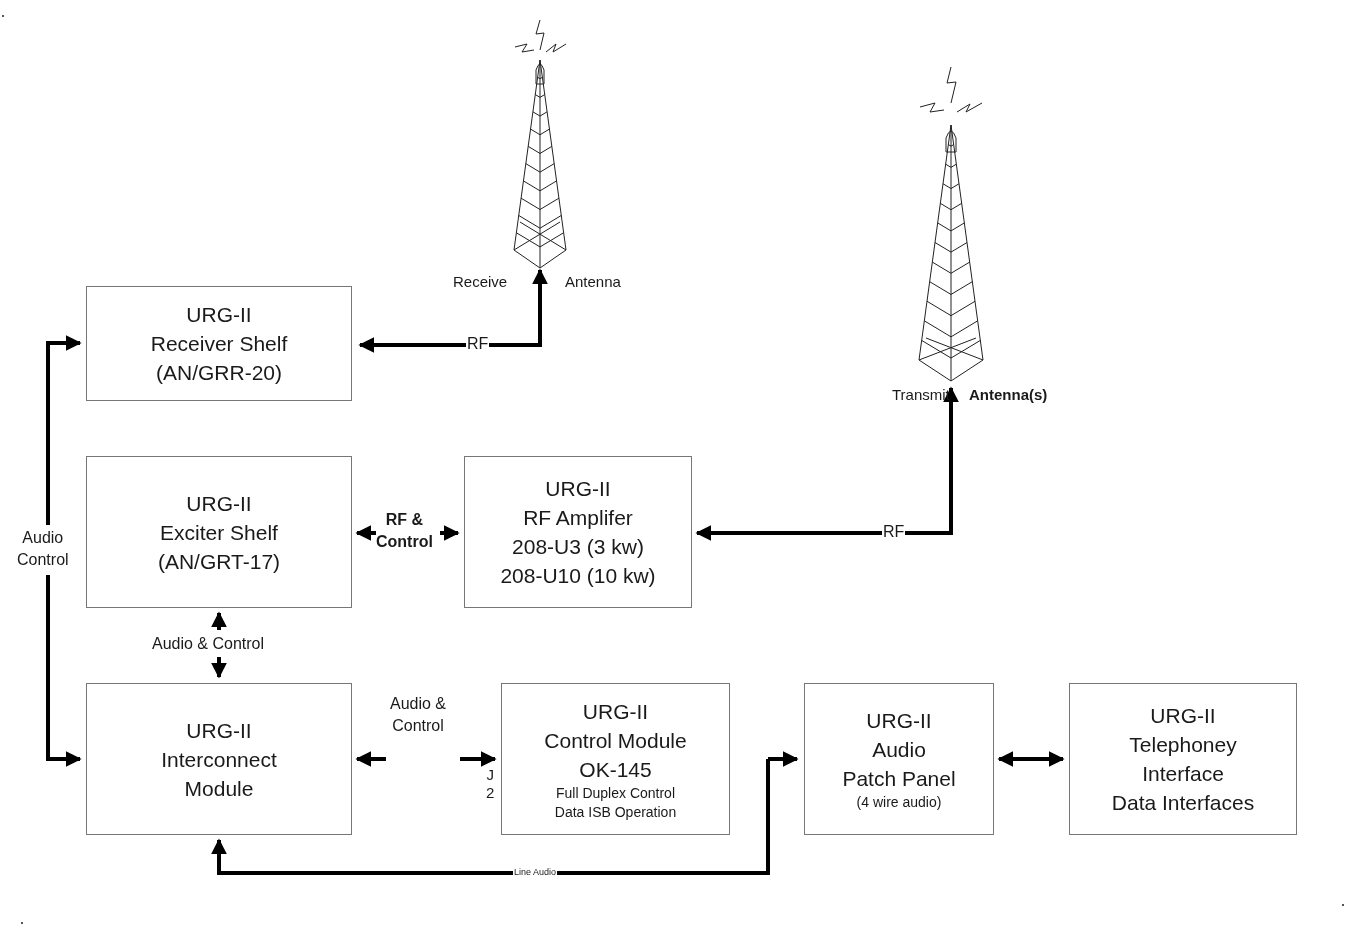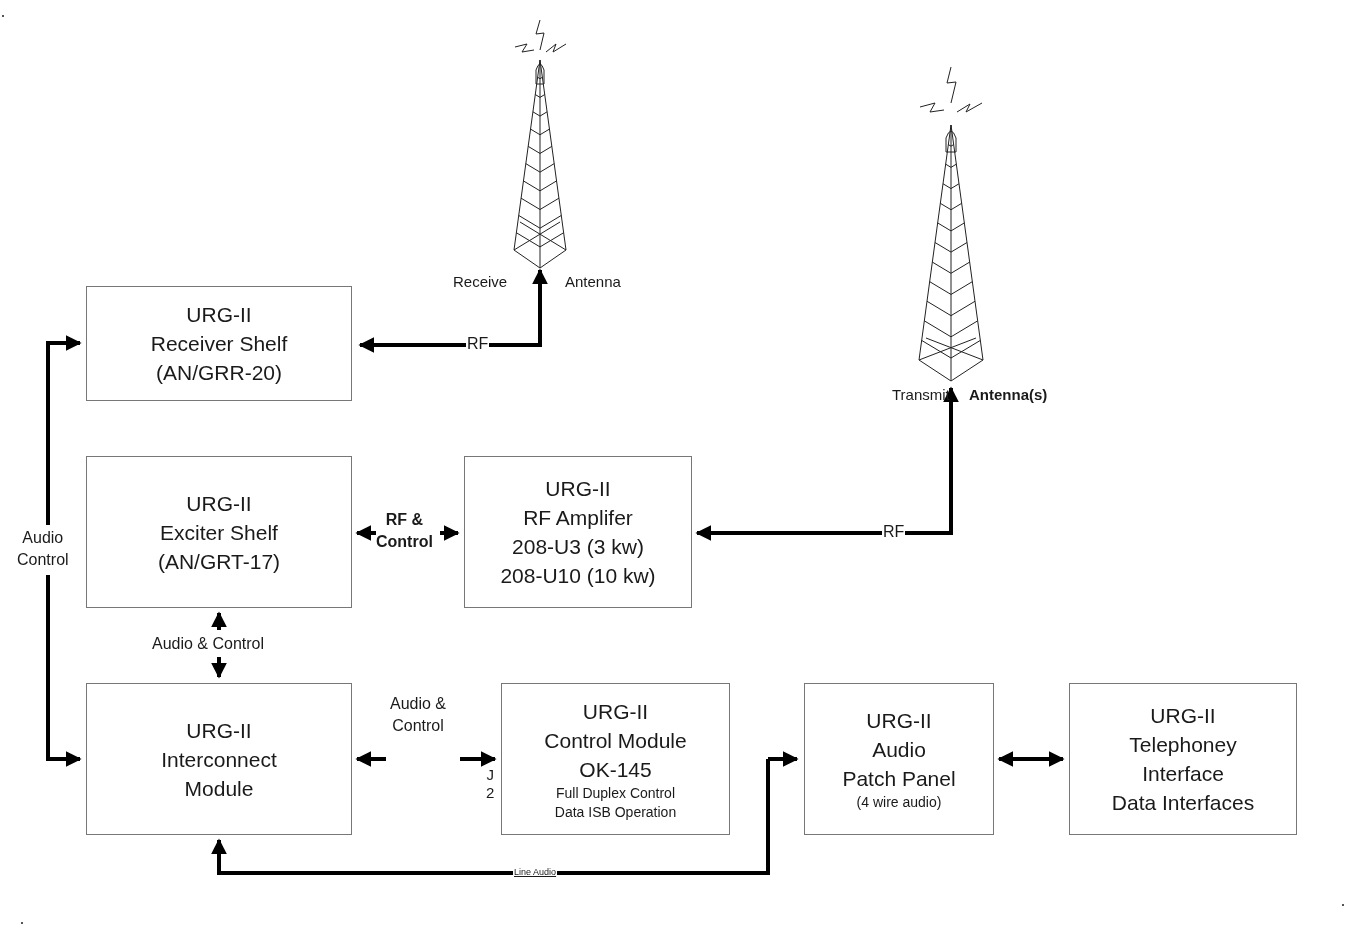--- a/index.html
+++ b/index.html
@@ -166,17 +166,17 @@
 <div class="lbl" style="left:390px;top:693px;">
   <div>Audio &amp;</div>
   <div>Control</div>
 </div>
 
 <div class="lbl sm" style="left:486px;top:766px;line-height:18px;background:none;">
   <div>J</div>
   <div>2</div>
 </div>
 
-<div class="lbl xs" style="left:513px;top:867px;text-decoration:underline;">Line Audio</div>
+<div class="lbl xs" style="left:513px;top:867px;">Line Audio</div>
 
 <div class="dot" style="left:2px;top:15px;"></div>
 <div class="dot" style="left:21px;top:922px;"></div>
 <div class="dot" style="left:1342px;top:904px;"></div>
 
 </body></html>

